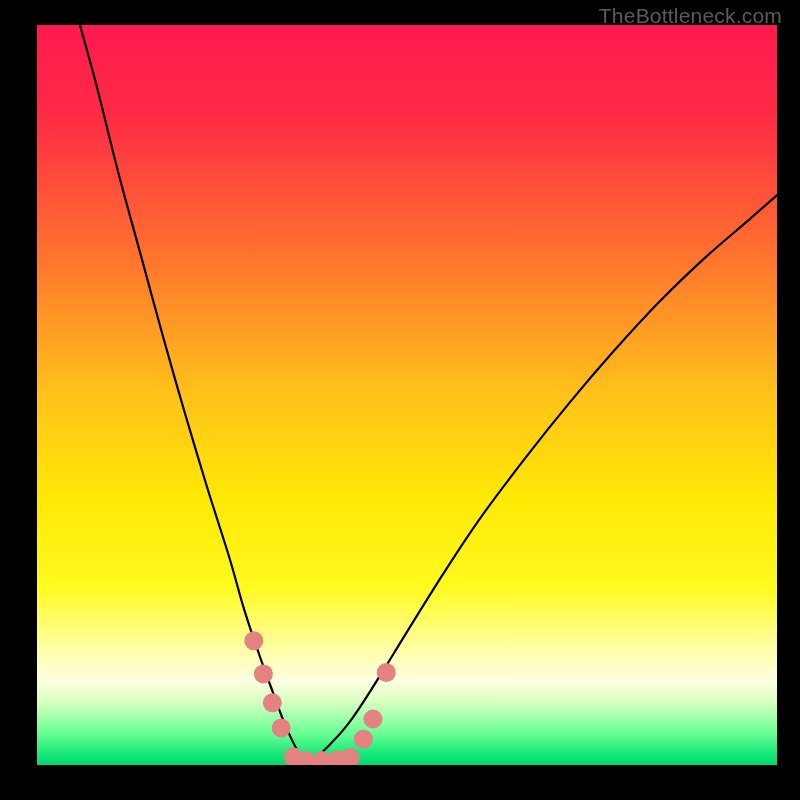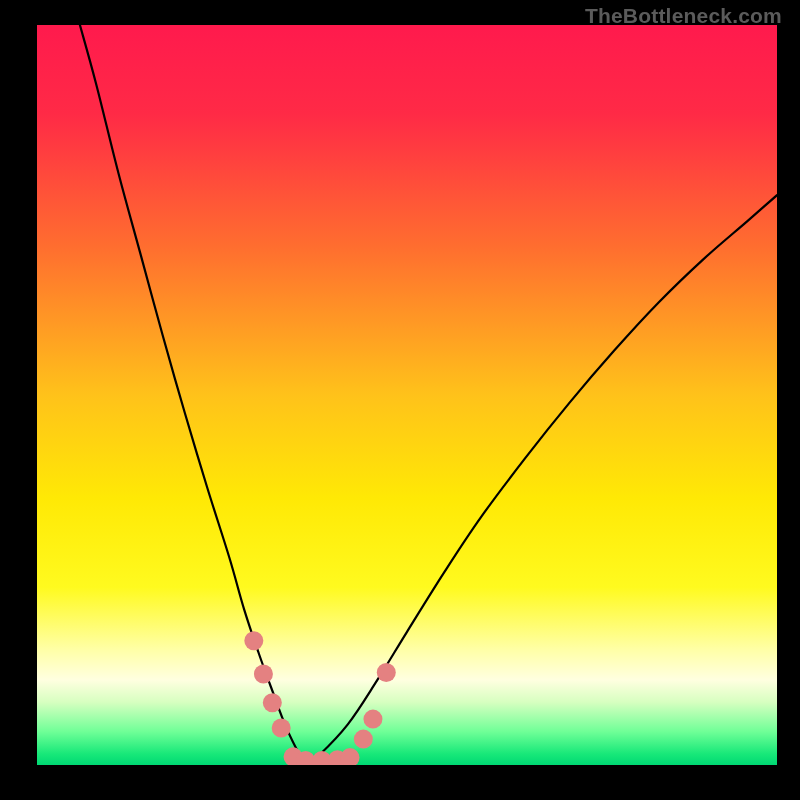--- a/index.html
+++ b/index.html
@@ -24,21 +24,21 @@
     top: 25px;
     width: 740px;
     height: 740px;
     overflow: hidden;
   }
   .watermark {
     position: absolute;
     top: 4px;
     right: 18px;
     font-size: 21px;
-    font-weight: 700;
+    font-weight: 400;
     color: #5b5b5b;
     letter-spacing: 0.2px;
   }
   svg {
     position: absolute;
     left: 0; top: 0;
   }
 </style>
 </head>
 <body>

